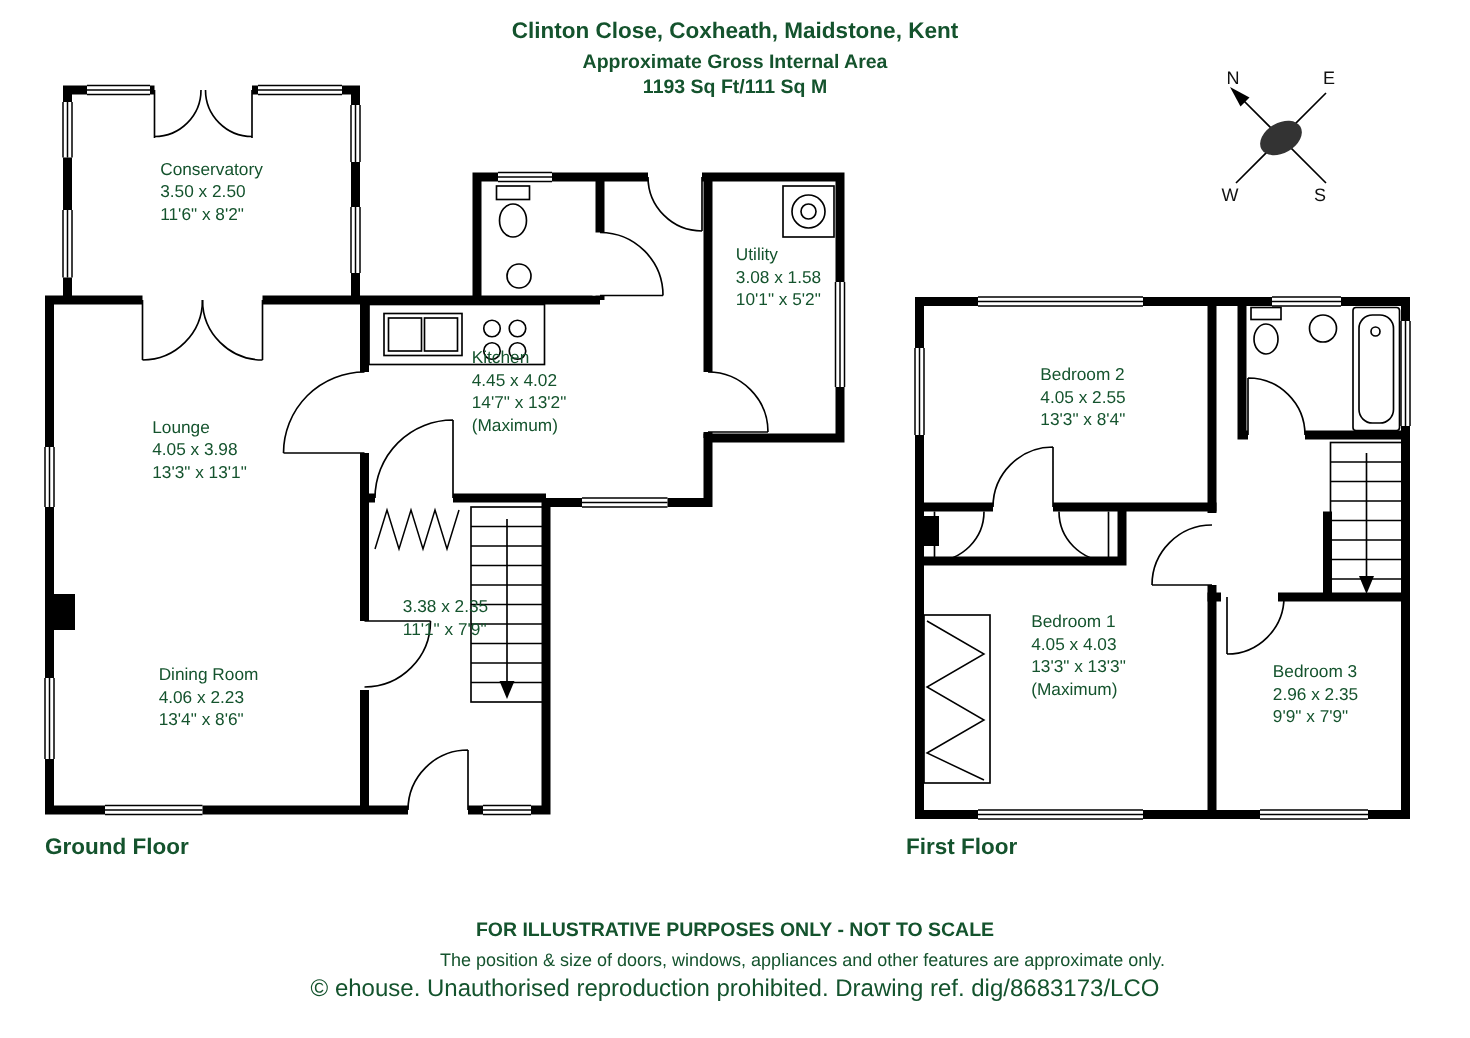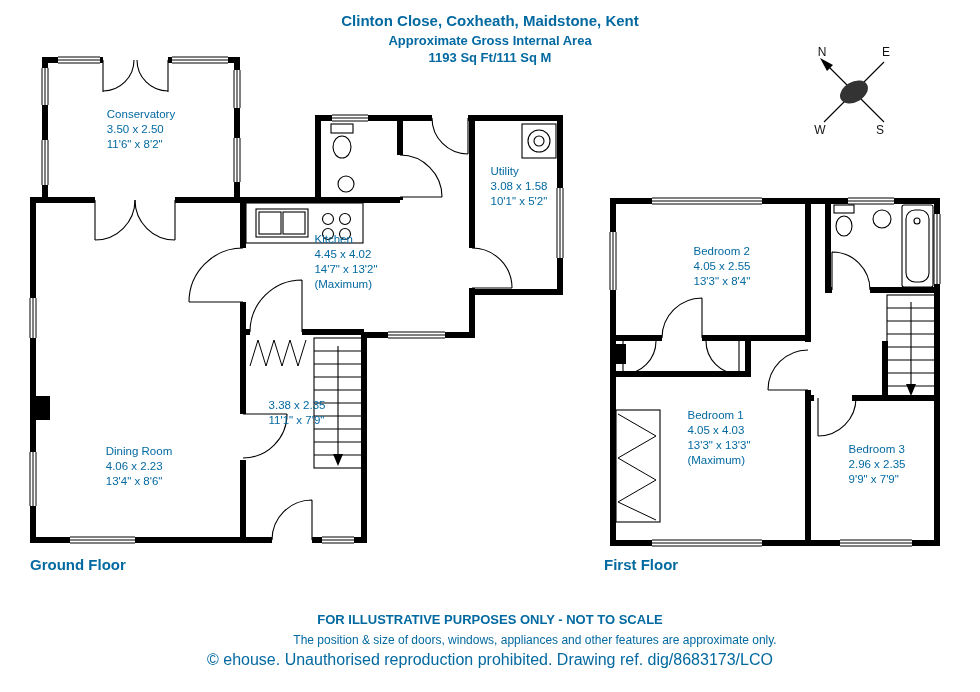--- a/index.html
+++ b/index.html
@@ -1,17 +1,17 @@
 <!DOCTYPE html>
 <html><head>
 <meta charset="utf-8">
 <style>
   html,body{margin:0;padding:0;background:#fff;}
   .canvas{position:relative;width:980px;height:692px;background:#ffffff;
-          font-family:"Liberation Sans",sans-serif;color:#0369a1;overflow:hidden;}
+          font-family:"Liberation Sans",sans-serif;color:#14532d;overflow:hidden;}
   .hdr{position:absolute;left:0;width:100%;text-align:center;font-weight:bold;}
   .hdr-1{top:12px;font-size:15px;}
   .hdr-2{top:33px;font-size:13px;}
   .hdr-3{top:50px;font-size:13px;}
   .floor-label{position:absolute;font-weight:bold;font-size:15px;}
   .room-label{position:absolute;transform:translate(-50%,-50%);text-align:left;
               font-size:11.5px;line-height:1.3;white-space:nowrap;}
   .ftr{position:absolute;left:0;width:100%;text-align:center;}
   .ftr-1{top:612px;font-size:13px;font-weight:bold;}
   .ftr-2{top:633px;font-size:12px;padding-left:45px;}
@@ -212,20 +212,25 @@
         <circle class="thin" cx="917" cy="221" r="3"></circle>
       </g>
     </g>
   </svg>
 
   <div class="room-label" style="left:141px;top:129px;">
     <div>Conservatory</div>
     <div>3.50 x 2.50</div>
     <div>11'6" x 8'2"</div>
   </div>
+  <div class="room-label" style="left:133px;top:301px;">
+    <div>Lounge</div>
+    <div>4.05 x 3.98</div>
+    <div>13'3" x 13'1"</div>
+  </div>
   <div class="room-label" style="left:346px;top:262px;">
     <div>Kitchen</div>
     <div>4.45 x 4.02</div>
     <div>14'7" x 13'2"</div>
     <div>(Maximum)</div>
   </div>
   <div class="room-label" style="left:519px;top:186px;">
     <div>Utility</div>
     <div>3.08 x 1.58</div>
     <div>10'1" x 5'2"</div>

